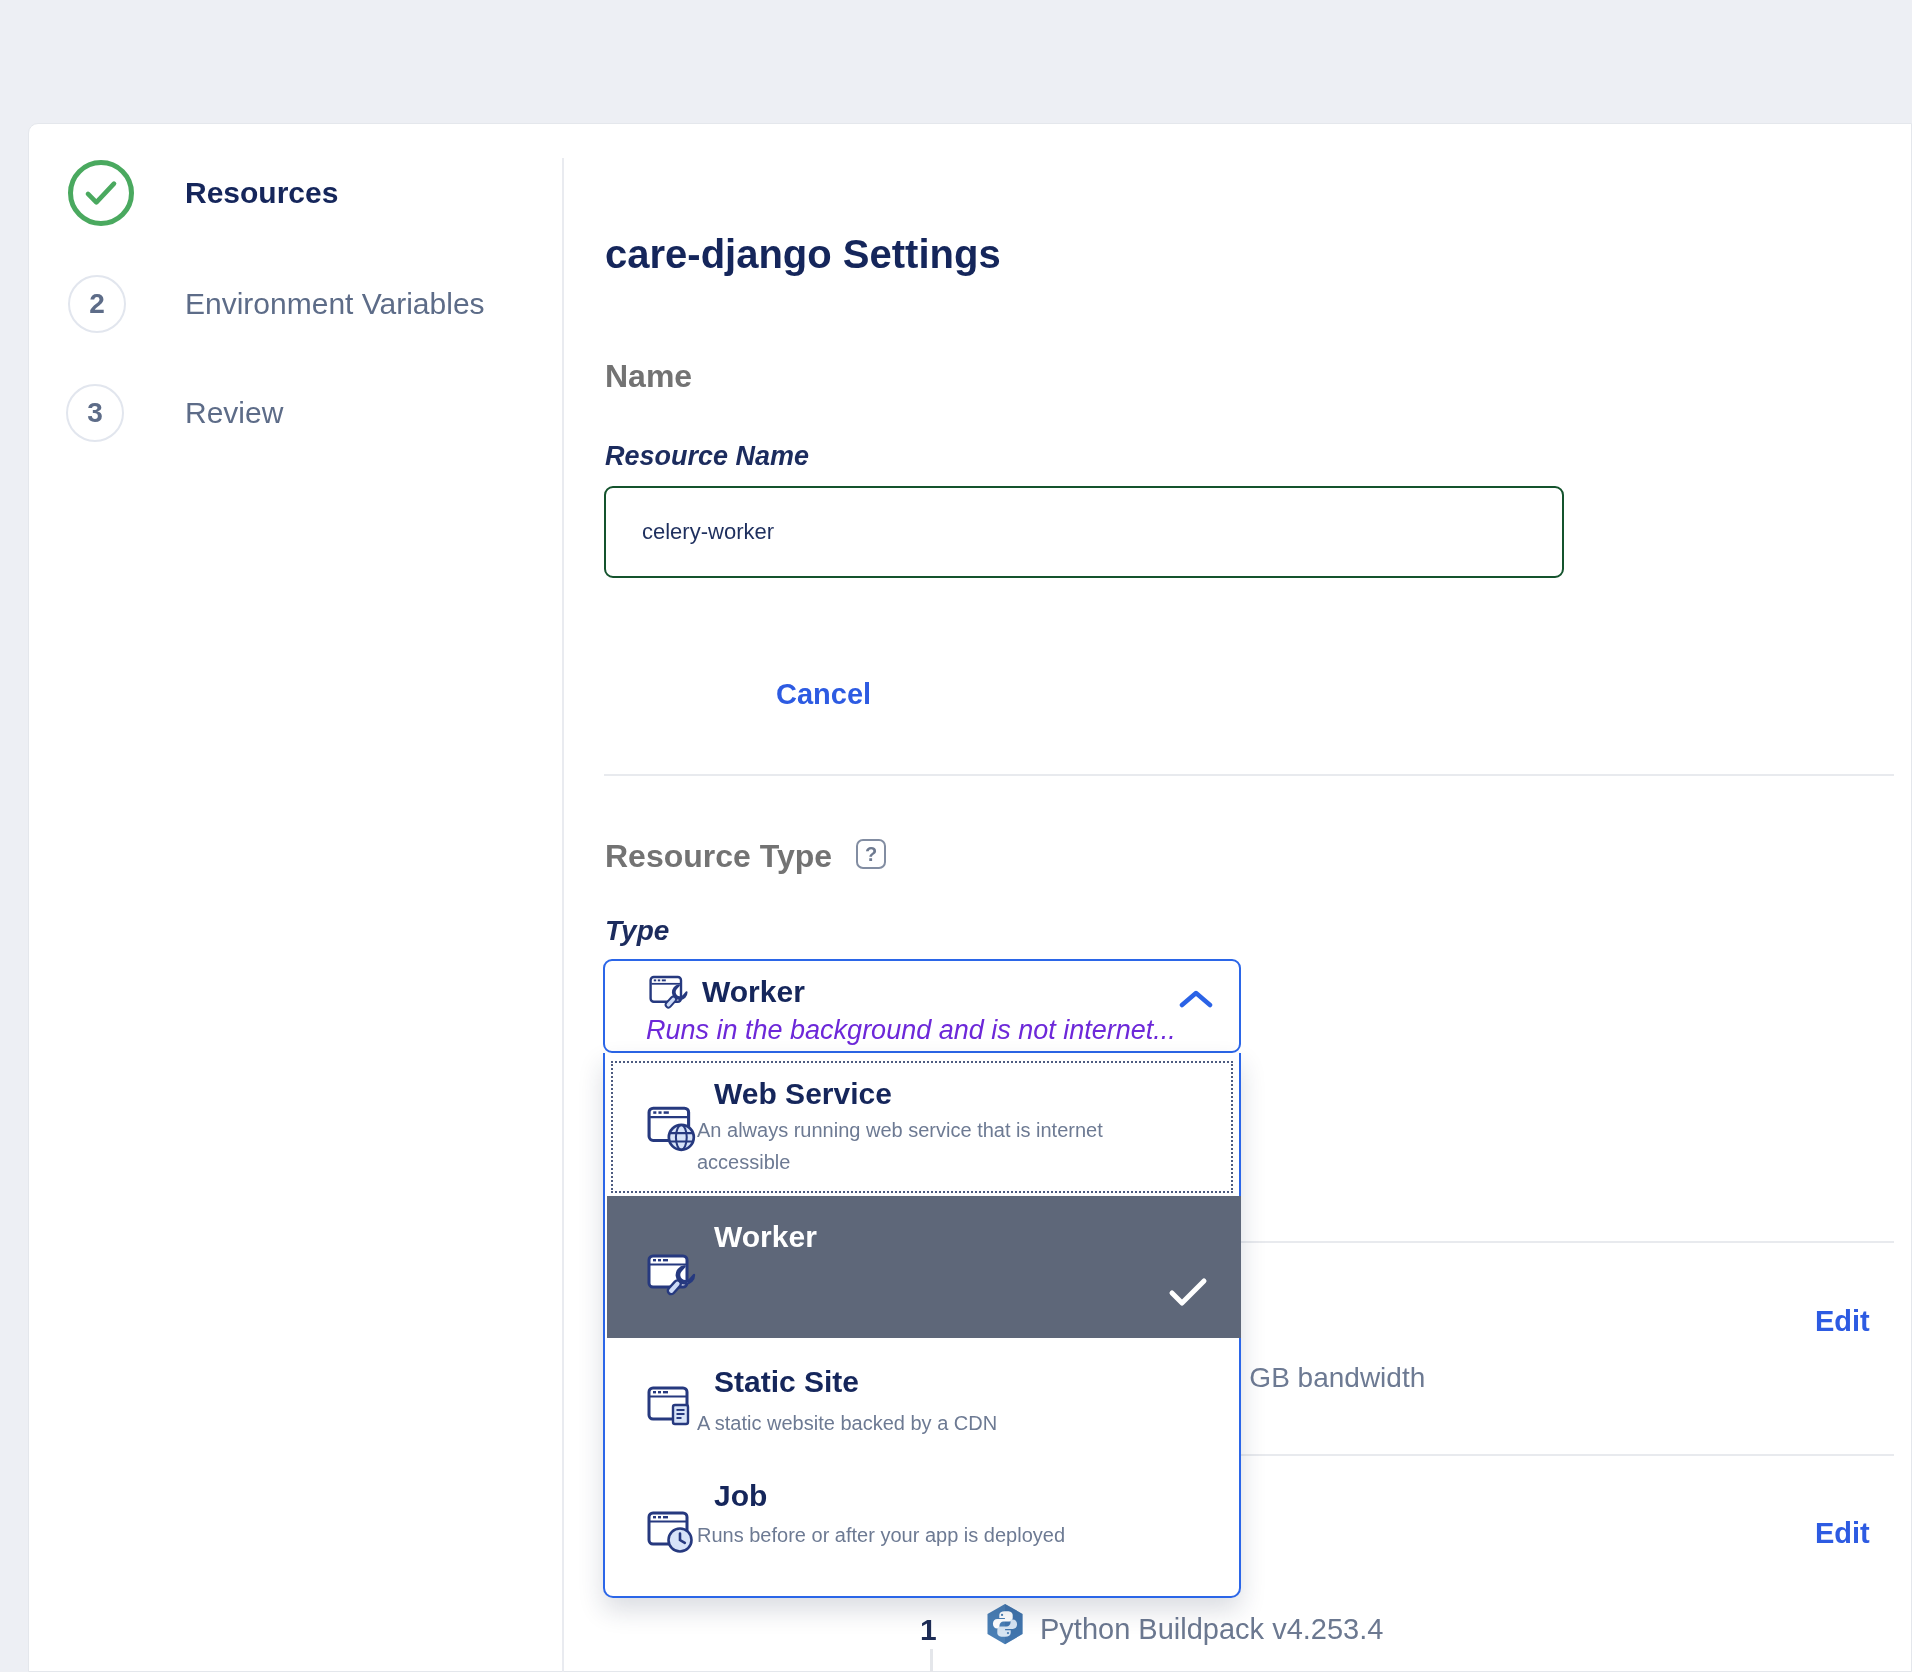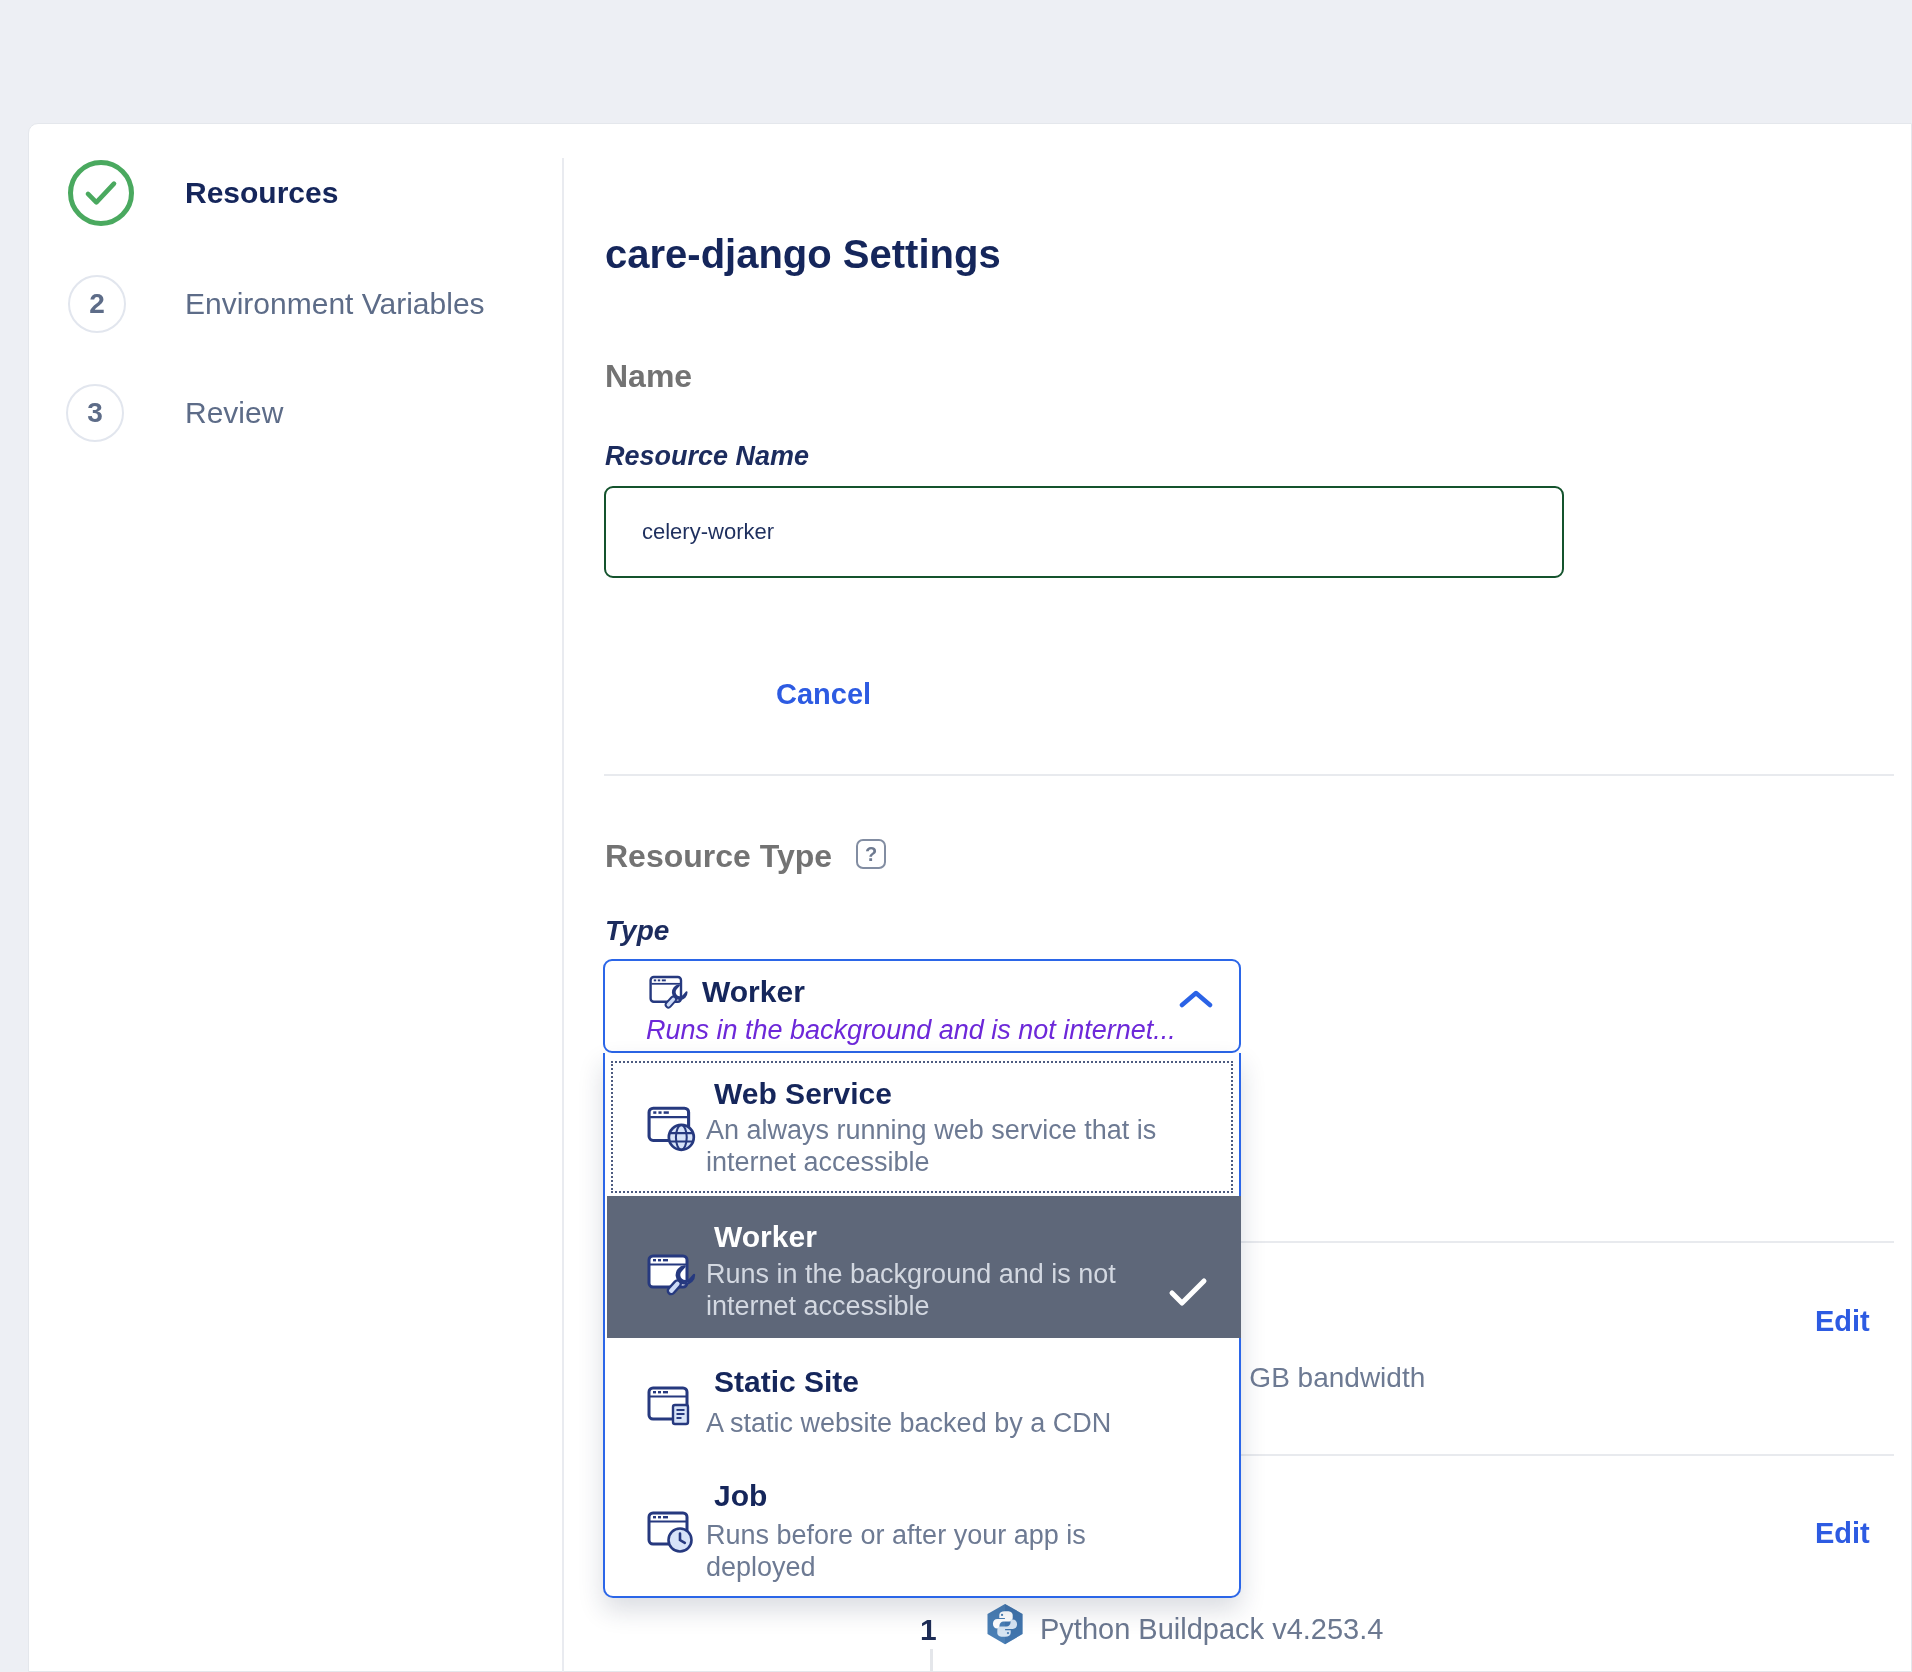--- a/index.html
+++ b/index.html
@@ -42,21 +42,21 @@
                   background:#fff;border:2px solid #2b66e8;border-radius:9px;cursor:pointer;z-index:5;}
   .trig-title{position:absolute;left:97px;top:14px;font-size:30px;line-height:34px;font-weight:700;color:#15265b;}
   .trig-sub{position:absolute;left:41px;top:54px;font-size:27px;line-height:30px;color:#6d28d9;white-space:nowrap;font-style:italic;}
   .chevron{position:absolute;right:26px;top:28px;}
 
   .dropdown{position:absolute;left:603px;top:1053px;width:638px;height:545px;background:#fff;z-index:5;
             border:2px solid #2b66e8;border-top:none;border-radius:0 0 10px 10px;box-sizing:border-box;
             box-shadow:0 12px 26px rgba(25,35,70,.16);}
   .opt{position:absolute;left:0;width:100%;cursor:pointer;}
   .opt-title{position:absolute;left:109px;font-size:30px;line-height:34px;font-weight:700;color:#15265b;}
-  .opt-sub{position:absolute;left:101px;font-size:27px;line-height:32px;color:#6d7a93;}
+  .opt-sub{position:absolute;left:92px;font-size:20px;line-height:32px;color:#6d7a93;}
   .opt-icon{position:absolute;left:42px;}
   .focus-dotted{position:absolute;left:6px;top:6px;width:622px;height:132px;
                 border:2px dotted #4d5b80;box-sizing:border-box;pointer-events:none;}
   .row-selected-bg{position:absolute;left:2px;top:143px;width:634px;height:142px;background:#5e6779;}
   .opt-title-light{color:#fff;}
   .opt-sub-light{color:#d3d8e1;}
 
   .build-num{font-size:30px;font-weight:700;color:#1d2c55;}
   .build-text{font-size:29px;color:#6b7890;}
   .bg-layer{z-index:1;}
@@ -158,21 +158,20 @@
         <line x1="3" y1="13.5" x2="39" y2="13.5" stroke="#26397f" stroke-width="2.2"></line>
         <rect x="6" y="8" width="3" height="2.4" fill="#26397f"></rect>
           <rect x="11" y="8" width="3" height="2.4" fill="#26397f"></rect>
           <rect x="16" y="8" width="5" height="2.4" fill="#26397f"></rect>
         <g transform="rotate(42 33 30)">
           <path d="M26.6 16.2 A 8.6 8.6 0 1 0 39.4 16.2 L 39.4 21.8 A 6.4 6.4 0 0 1 26.6 21.8 Z" fill="#cddbf7" stroke="#26397f" stroke-width="2.4" stroke-linejoin="round"></path>
           <rect x="29.6" y="30.5" width="6.8" height="16" rx="3.4" fill="#cddbf7" stroke="#26397f" stroke-width="2.4"></rect>
         </g>
       </svg>
       <div class="opt-title opt-title-light" style="top:24px;">Worker</div>
-      <div class="opt-sub opt-sub-light" style="top:62px;width:430px;">Runs in the background and is not internet accessible</div>
       <svg style="position:absolute;left:563px;top:81px;" width="40" height="30" viewBox="0 0 40 30">
         <path d="M4 16 l10 10 L36 4" stroke="#ffffff" stroke-width="5" fill="none" stroke-linecap="round" stroke-linejoin="round"></path>
       </svg>
     </div>
 
     <div class="opt" style="top:407px;height:136px;">
       <svg class="opt-icon" style="top:48px;" width="50" height="50" viewBox="0 0 50 50">
         <rect x="2" y="5" width="38" height="31" rx="4" fill="#fff" stroke="#26397f" stroke-width="3"></rect>
         <line x1="3" y1="13.5" x2="39" y2="13.5" stroke="#26397f" stroke-width="2.2"></line>
         <rect x="6" y="8" width="3" height="2.4" fill="#26397f"></rect>

